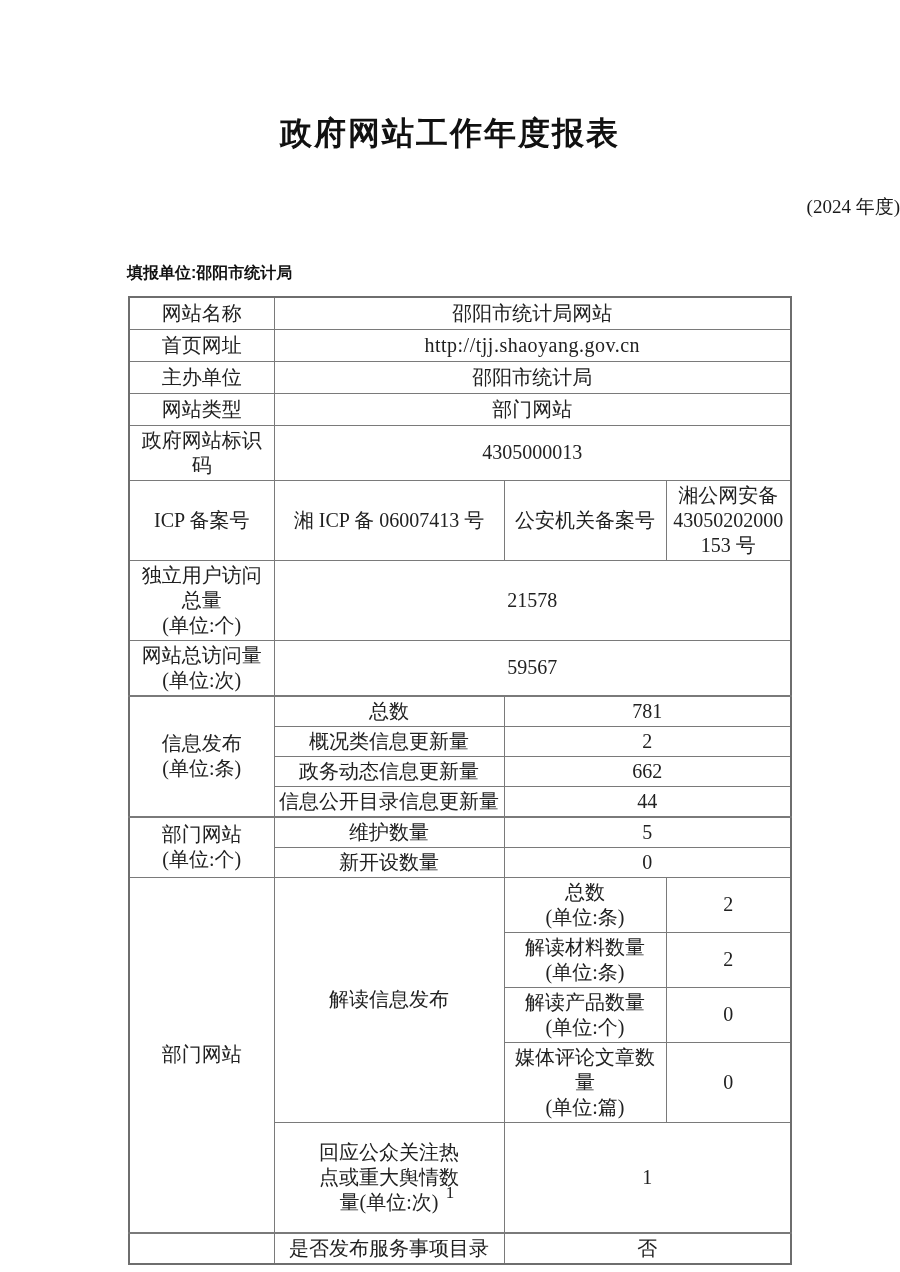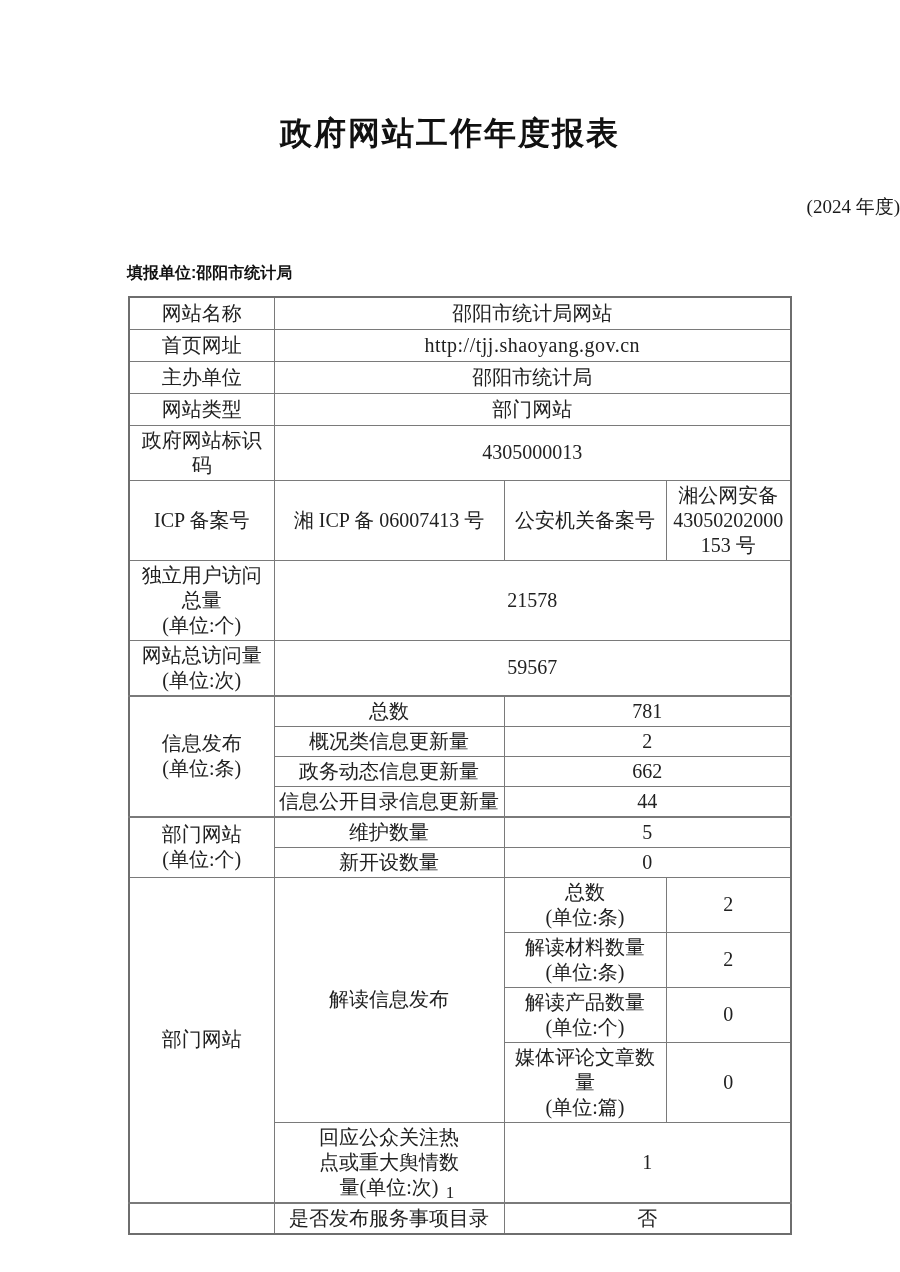--- a/index.html
+++ b/index.html
@@ -38,21 +38,21 @@
     border: 1px solid #7a7a7a;
     text-align: center;
     vertical-align: middle;
     font-size: 20px;
     line-height: 25px;
     padding: 2px 4px;
     color: #212121;
   }
   .num { font-size: 17px; }
   .url { font-size: 17px; letter-spacing: 0.5px; }
-  .wrap-narrow { max-width: 152px; margin: 0 auto; }
+  .wrap-narrow { max-width: 152px; margin: 15px auto; }
   .thick-top td { border-top-width: 2px; }
   .page-number {
     position: absolute; top: 1183px; left: 0; width: 900px;
     text-align: center; font-size: 17px; color: #212121;
   }
 </style>
 </head>
 <body>
 
 <div class="doc-title">政府网站工作年度报表</div>

